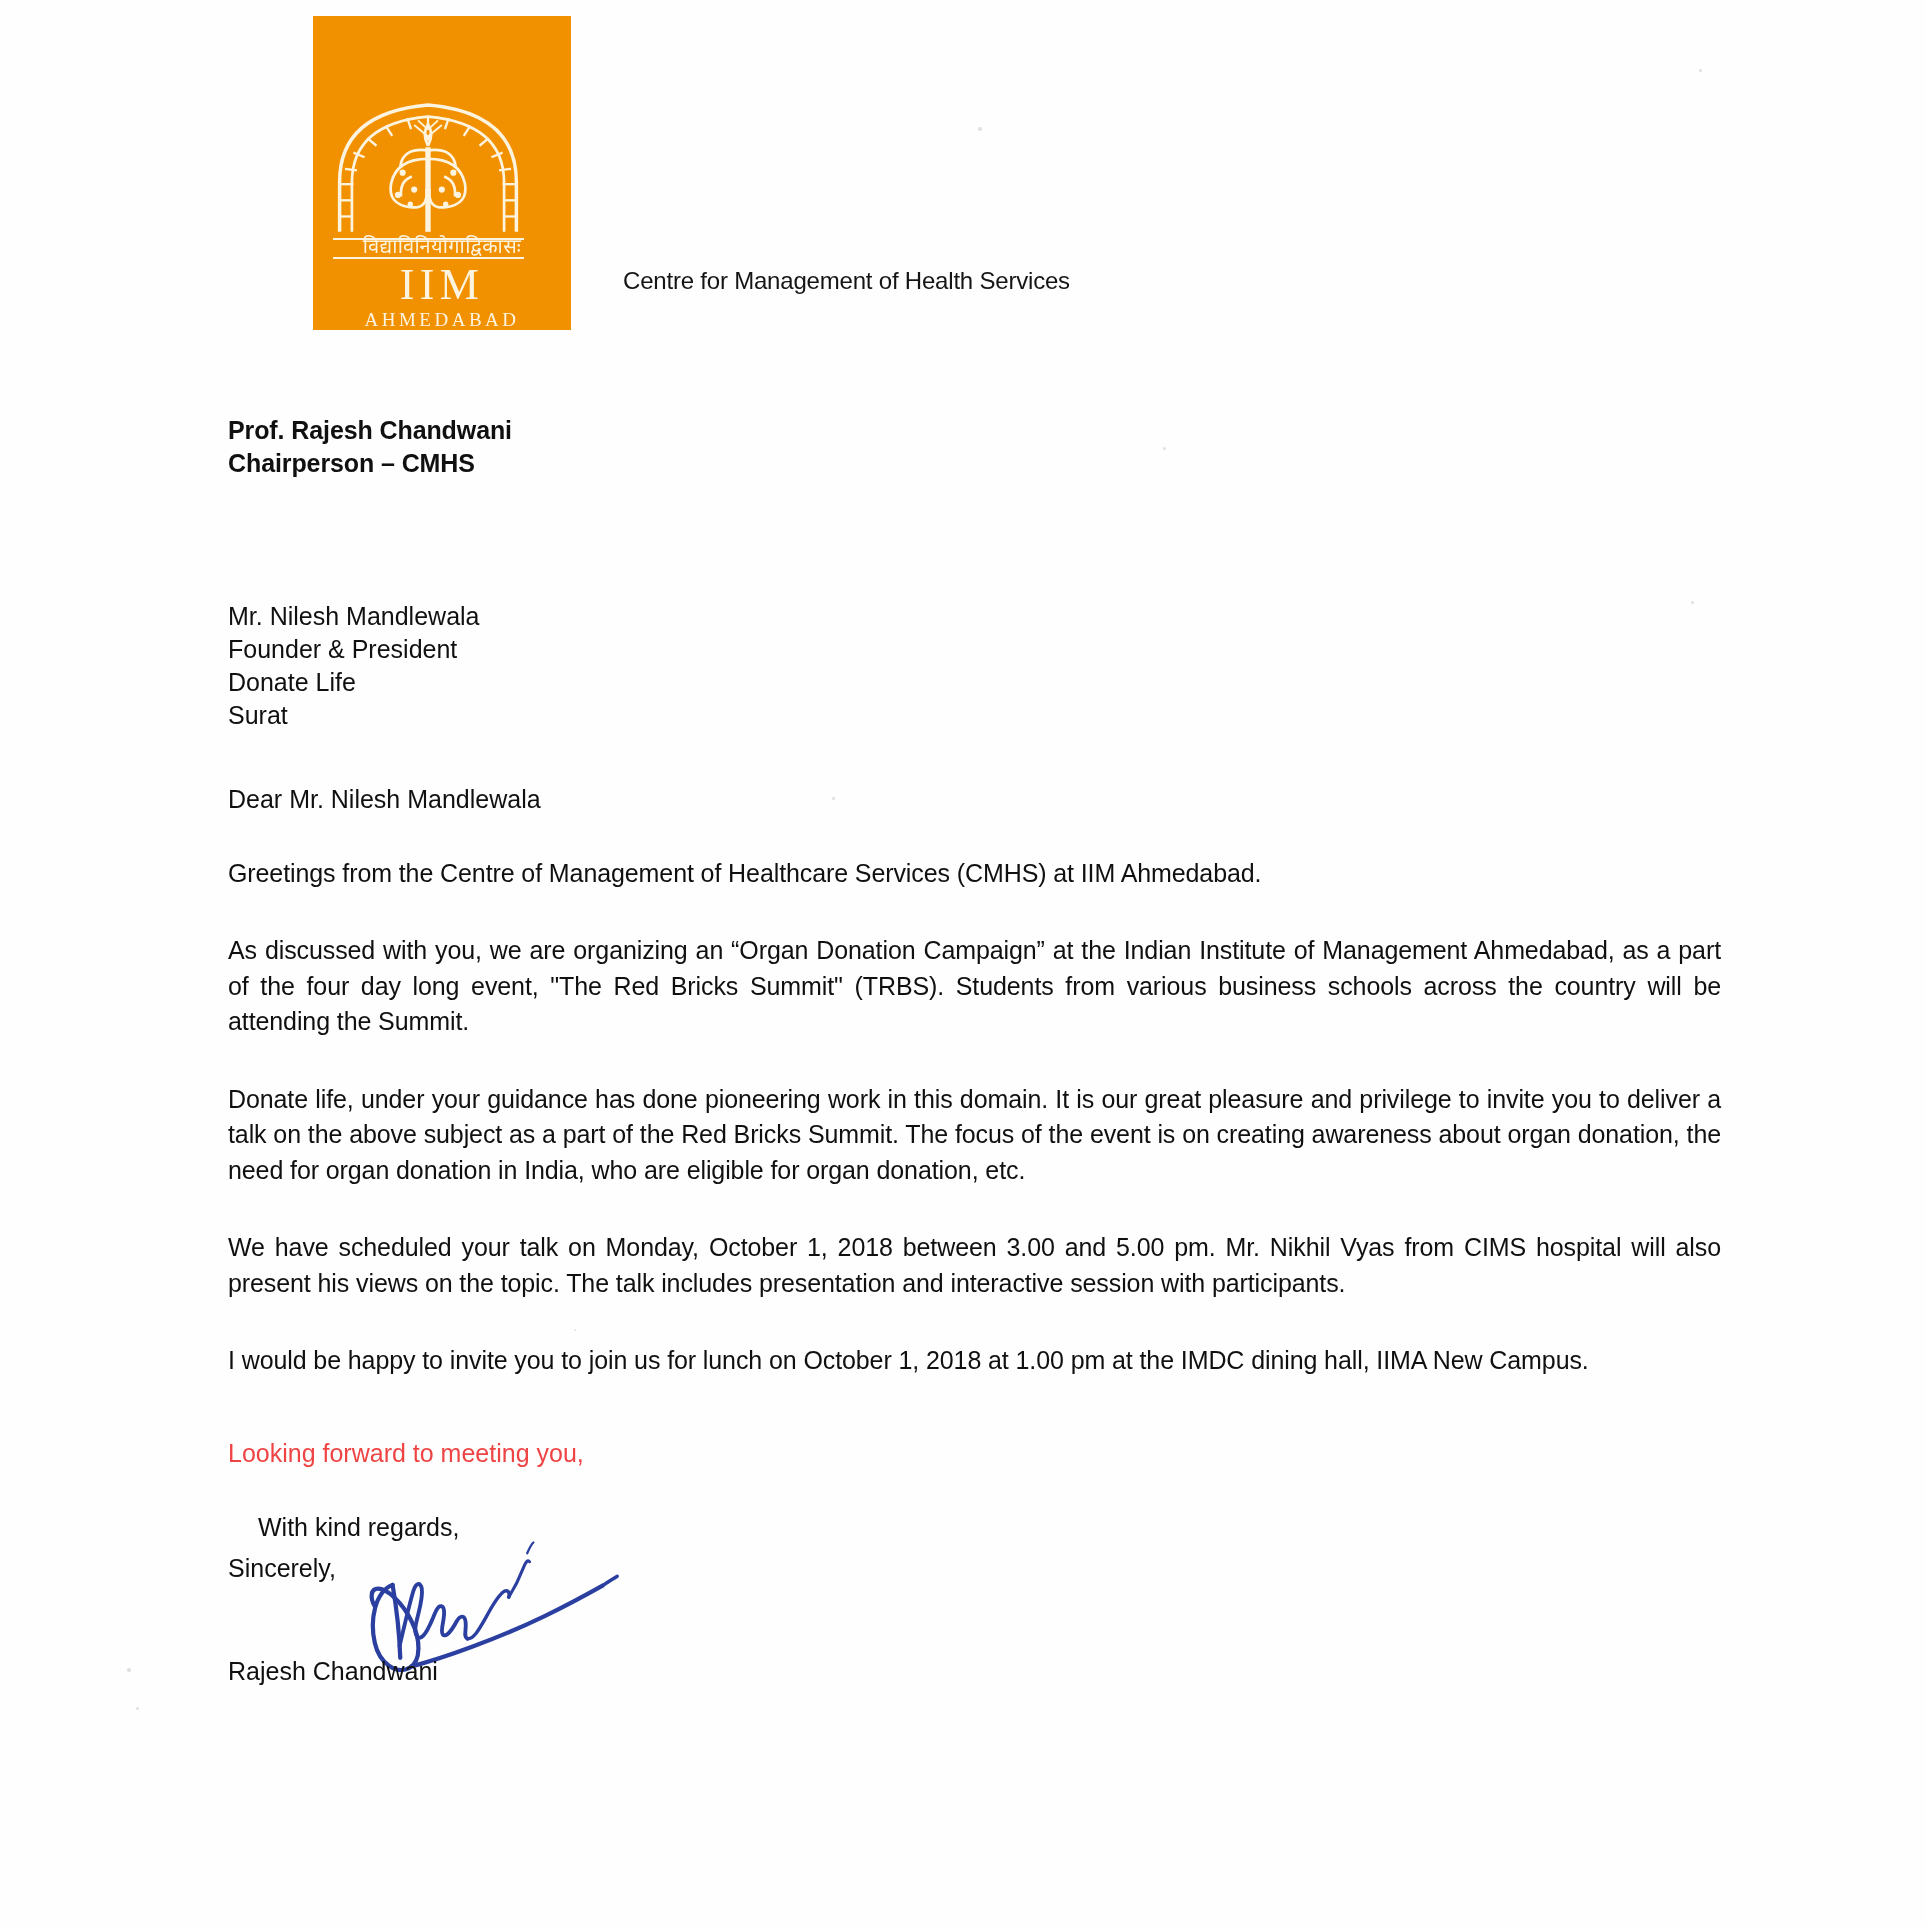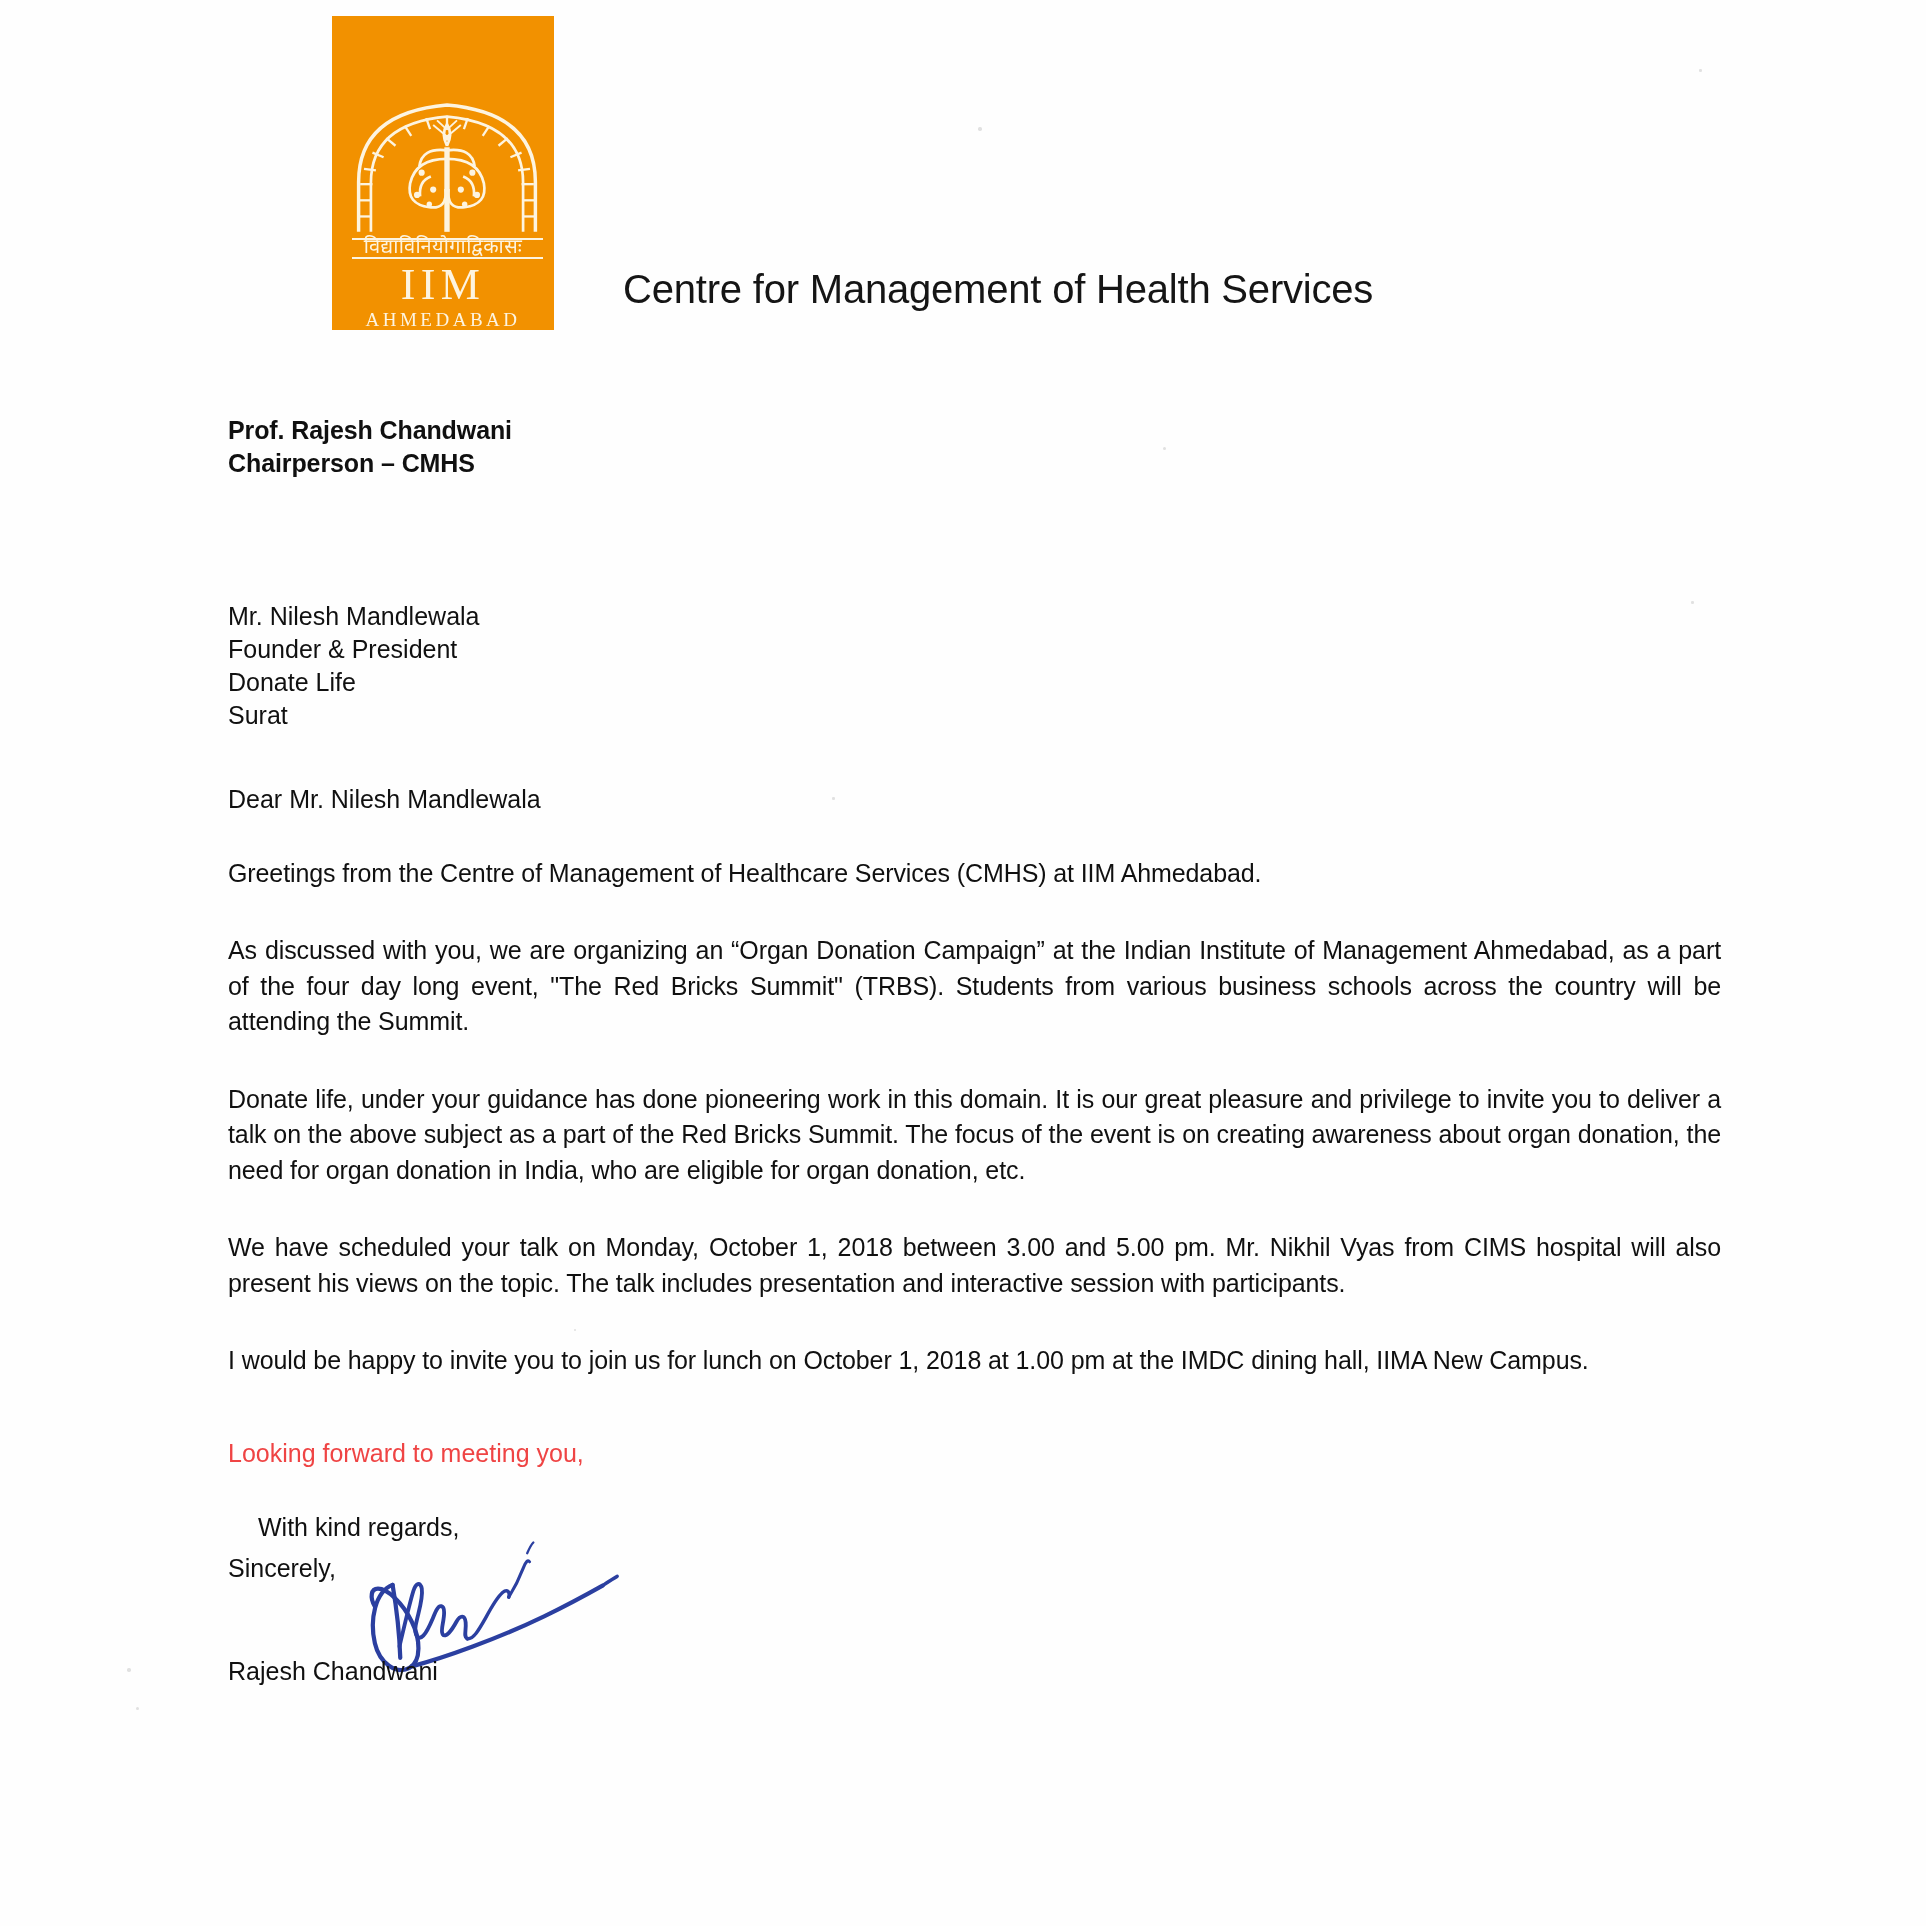--- a/index.html
+++ b/index.html
@@ -29,23 +29,23 @@
 
   
   .letterhead {
     position: absolute;
     left: 0; top: 0;
     width: 100%;
     height: 347px;
   }
   .logo-box {
     position: absolute;
-    left: 332px;
+    left: 313px;
     top: 16px;
-    width: 222px;
+    width: 258px;
     height: 314px;
     background: #f29100;
   }
   .logo-inner {
     position: absolute;
     left: 0; top: 0;
     width: 100%;
     height: 100%;
   }
   .logo-arch { position: absolute; left: 22.3px; top: 85px; width: 186px; height: 131px; }
@@ -87,21 +87,21 @@
     color: #fdf4e0;
     font-family: "Liberation Serif", serif;
     font-size: 19px;
     letter-spacing: 3.5px;
     line-height: 1;
   }
   .dept-title {
     position: absolute;
     left: 623px;
     top: 267px;
-    font-size: 40px;
+    font-size: 24px;
     font-weight: 400;
     letter-spacing: -0.2px;
     color: #151515;
     white-space: nowrap;
   }
 
   
   .body-wrap {
     position: absolute;
     left: 228px;

